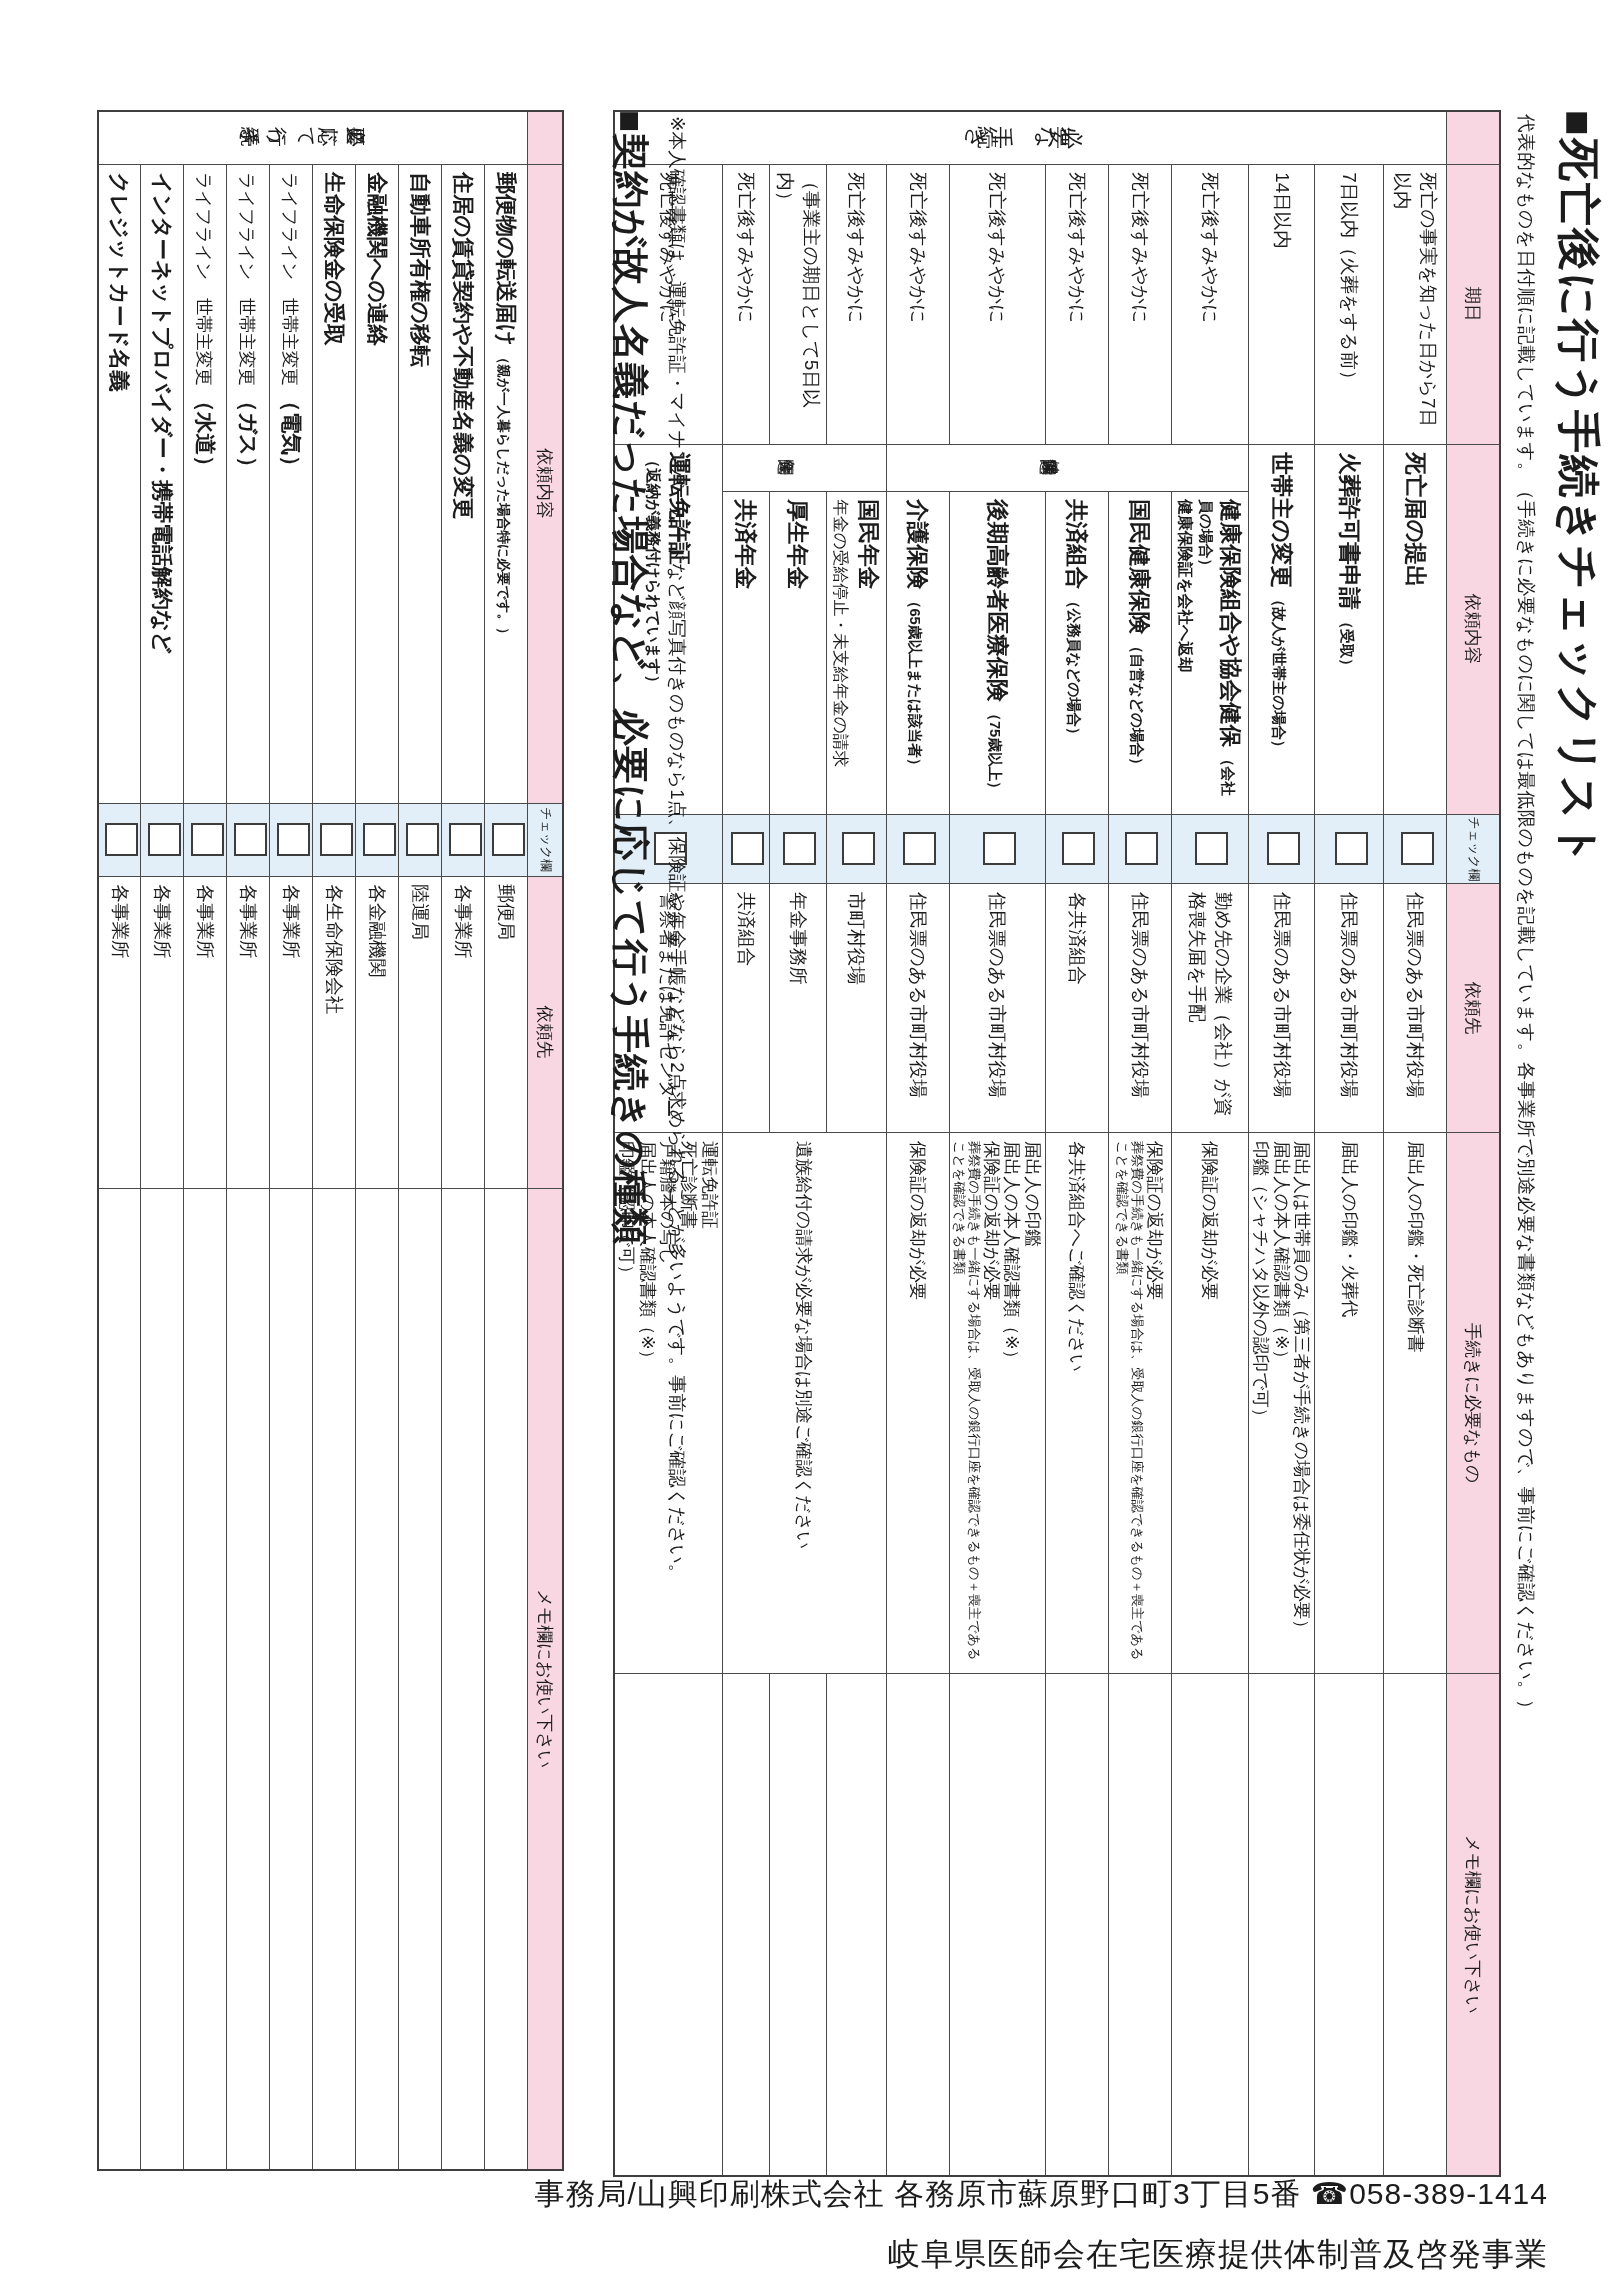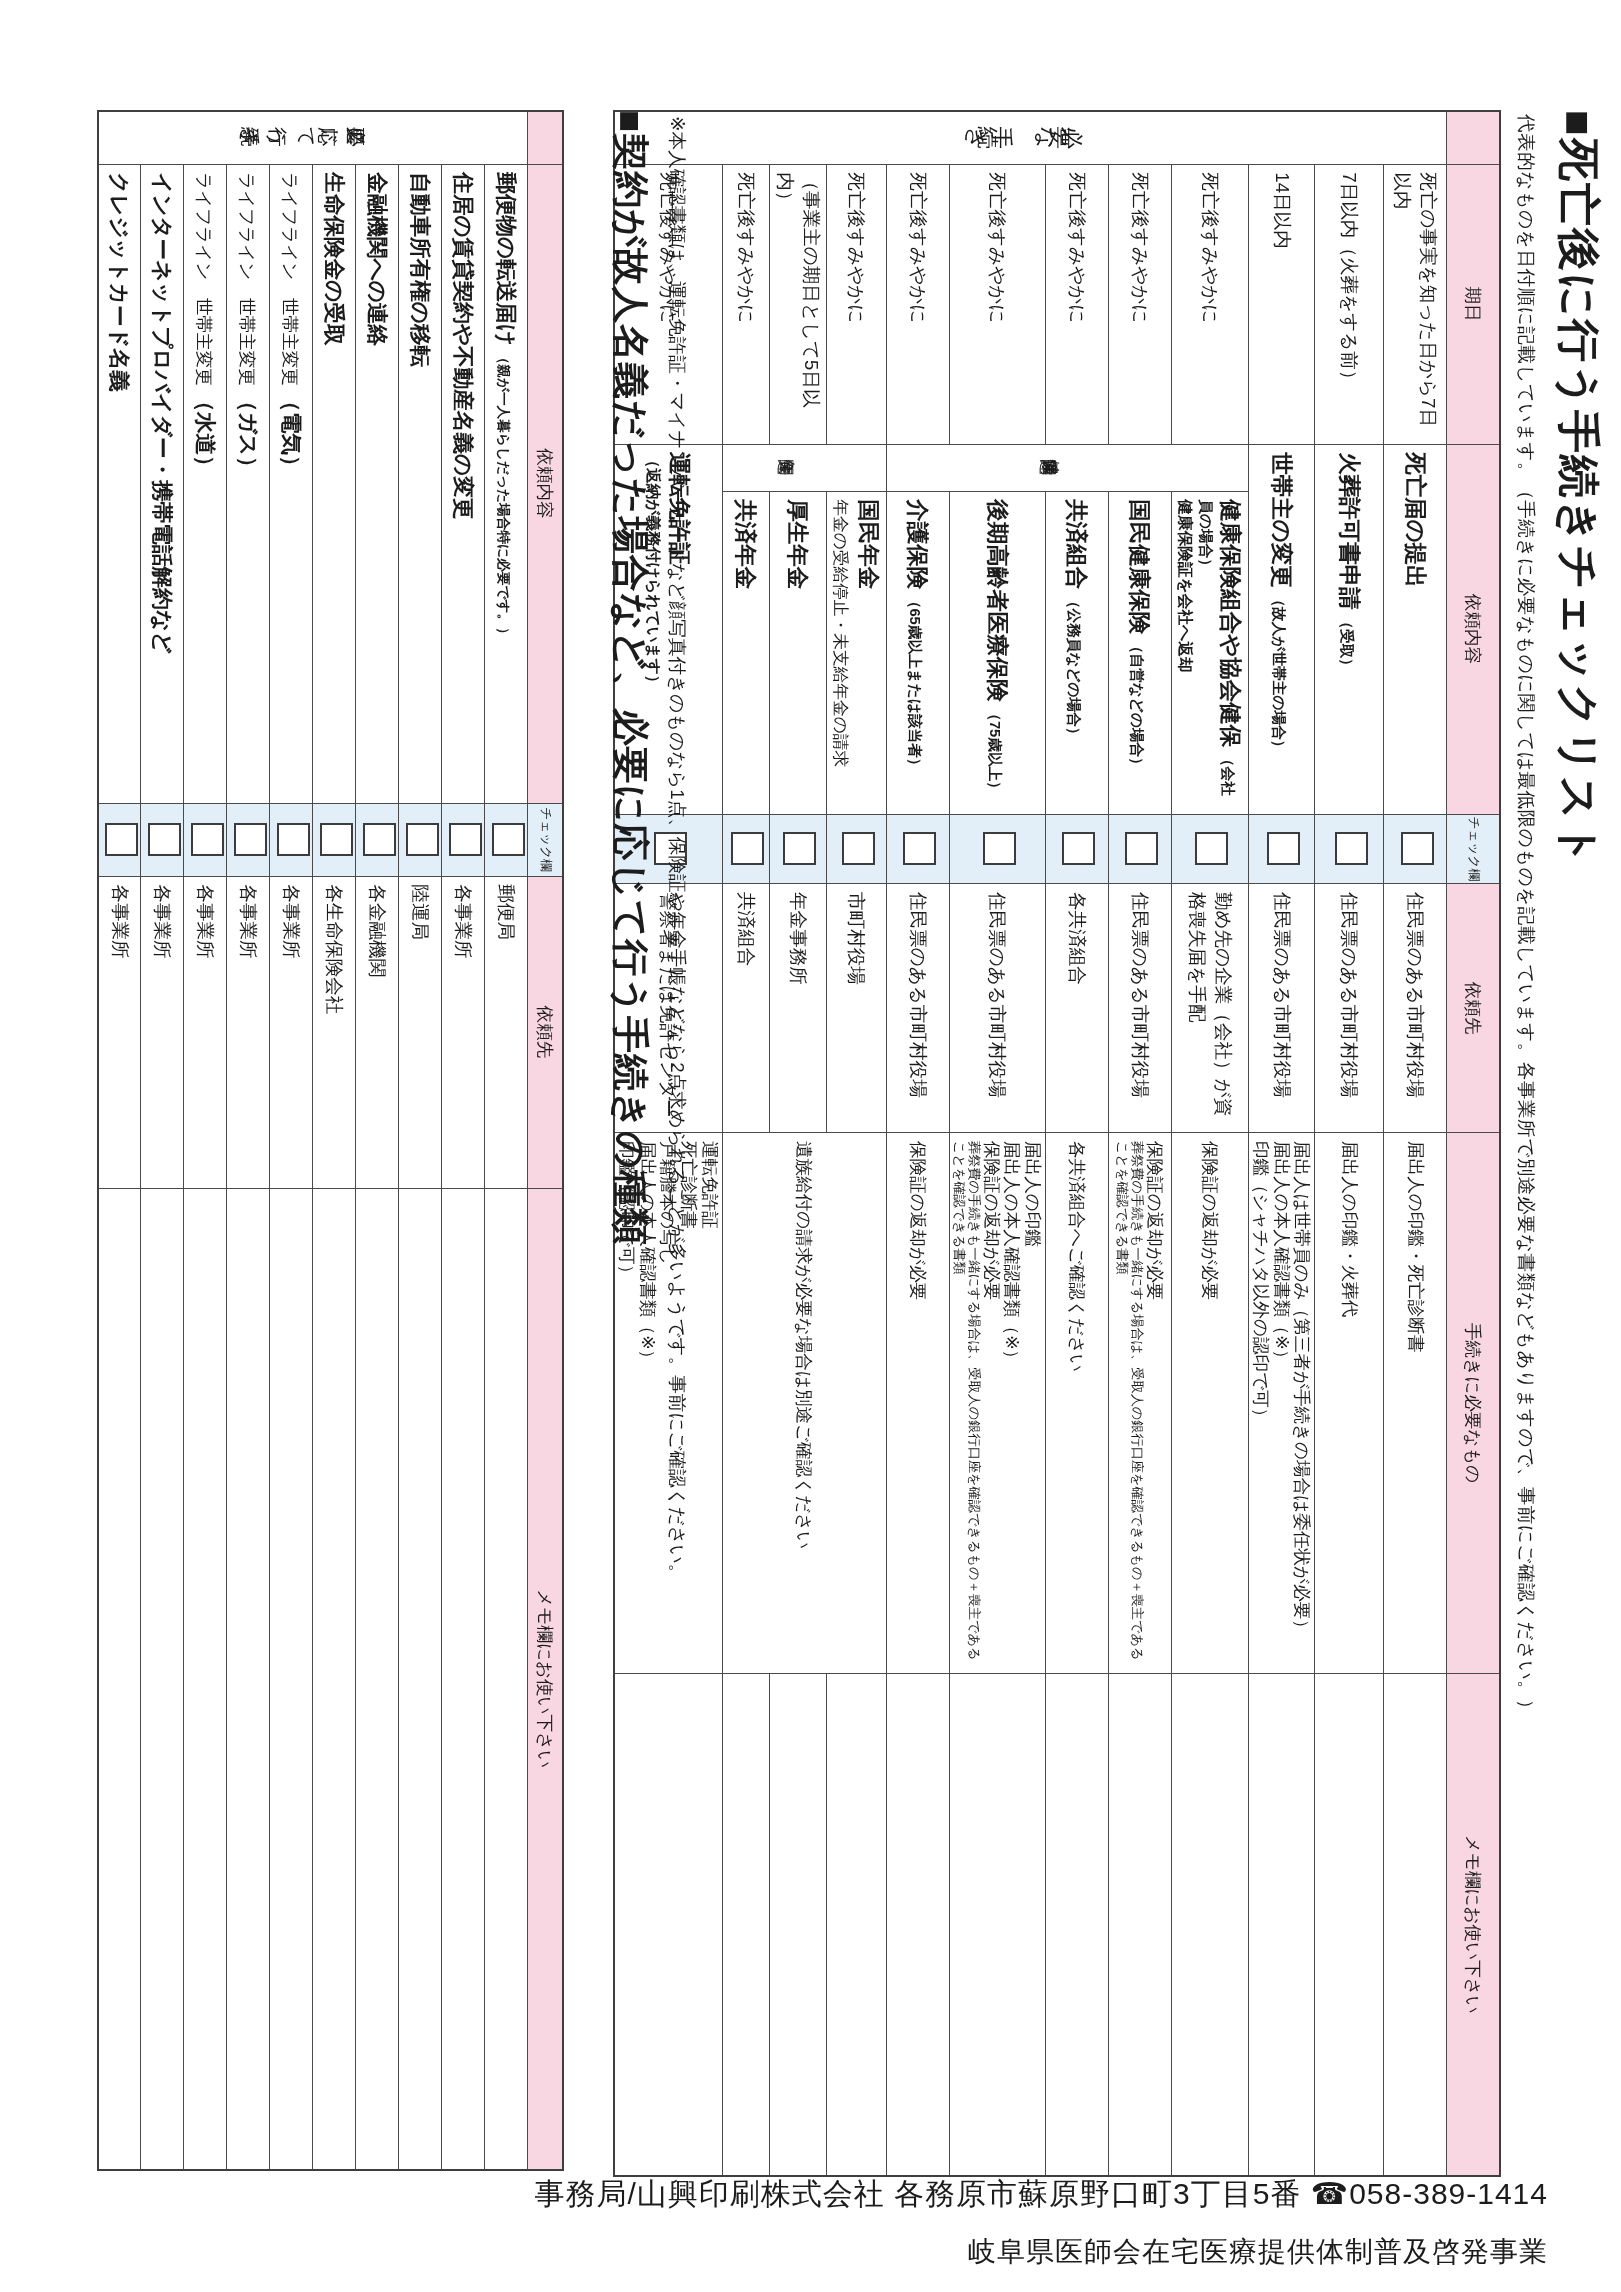--- a/index.html
+++ b/index.html
@@ -35,21 +35,21 @@
   .req.sm{font-size:13.2px;line-height:14.7px;}
   td.memo{background:#fff;}
   .note{position:absolute;left:116px;top:931px;font-size:18.6px;}
   .t2-title{position:absolute;left:110px;top:966px;font-size:37px;font-weight:bold;letter-spacing:1px;}
   .o-pre{font-size:17.6px;}
   .o-b{font-size:21.6px;font-weight:bold;}
   .o-note{font-size:13.7px;font-weight:bold;}
   
   .footer{position:absolute;right:73px;text-align:center;}
   .f1{top:2174px;font-size:30px;letter-spacing:1px;}
-  .f2{top:2233px;font-size:28px;letter-spacing:1px;}
+  .f2{top:2233px;font-size:32px;letter-spacing:1px;}
 </style>
 </head>
 <body>
 
 <div class="page">
   <div class="landscape">
 
     <div class="t-title">■死亡後に行う手続きチェックリスト</div>
     <div class="t-sub">代表的なものを日付順に記載しています。（手続きに必要なものに関しては最低限のものを記載しています。各事業所で別途必要な書類などもありますので、事前にご確認ください。）</div>
 

